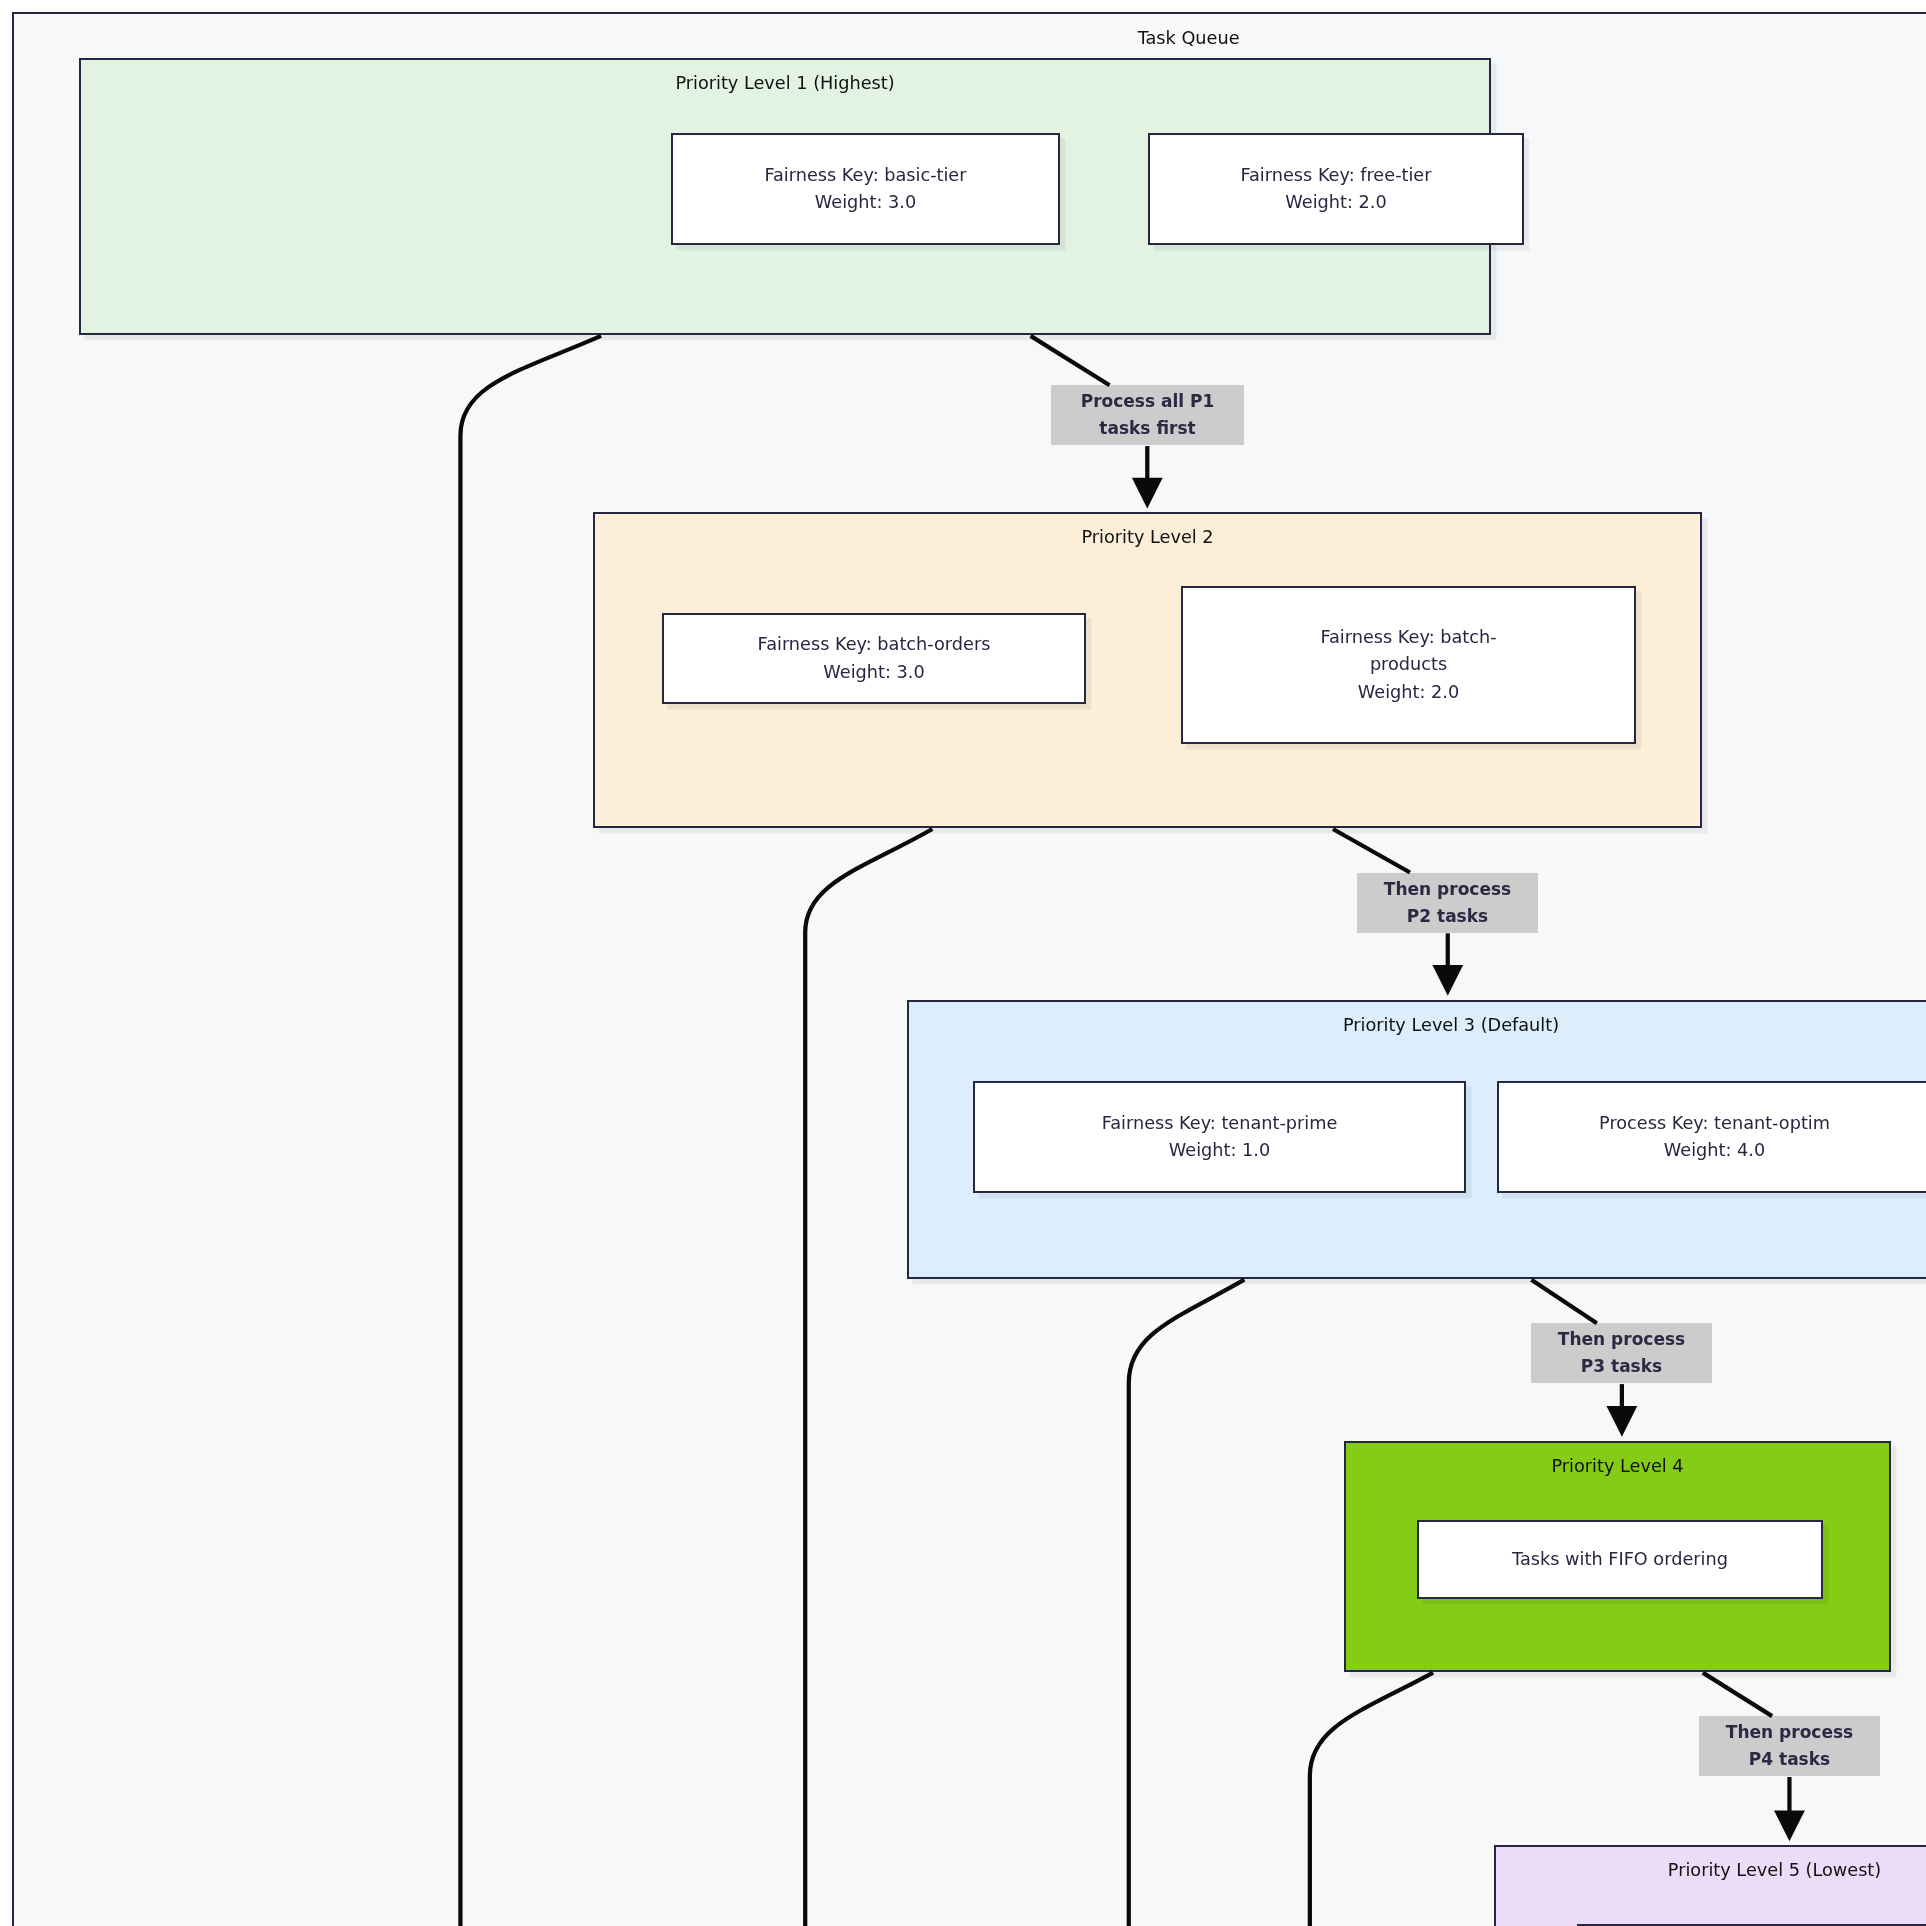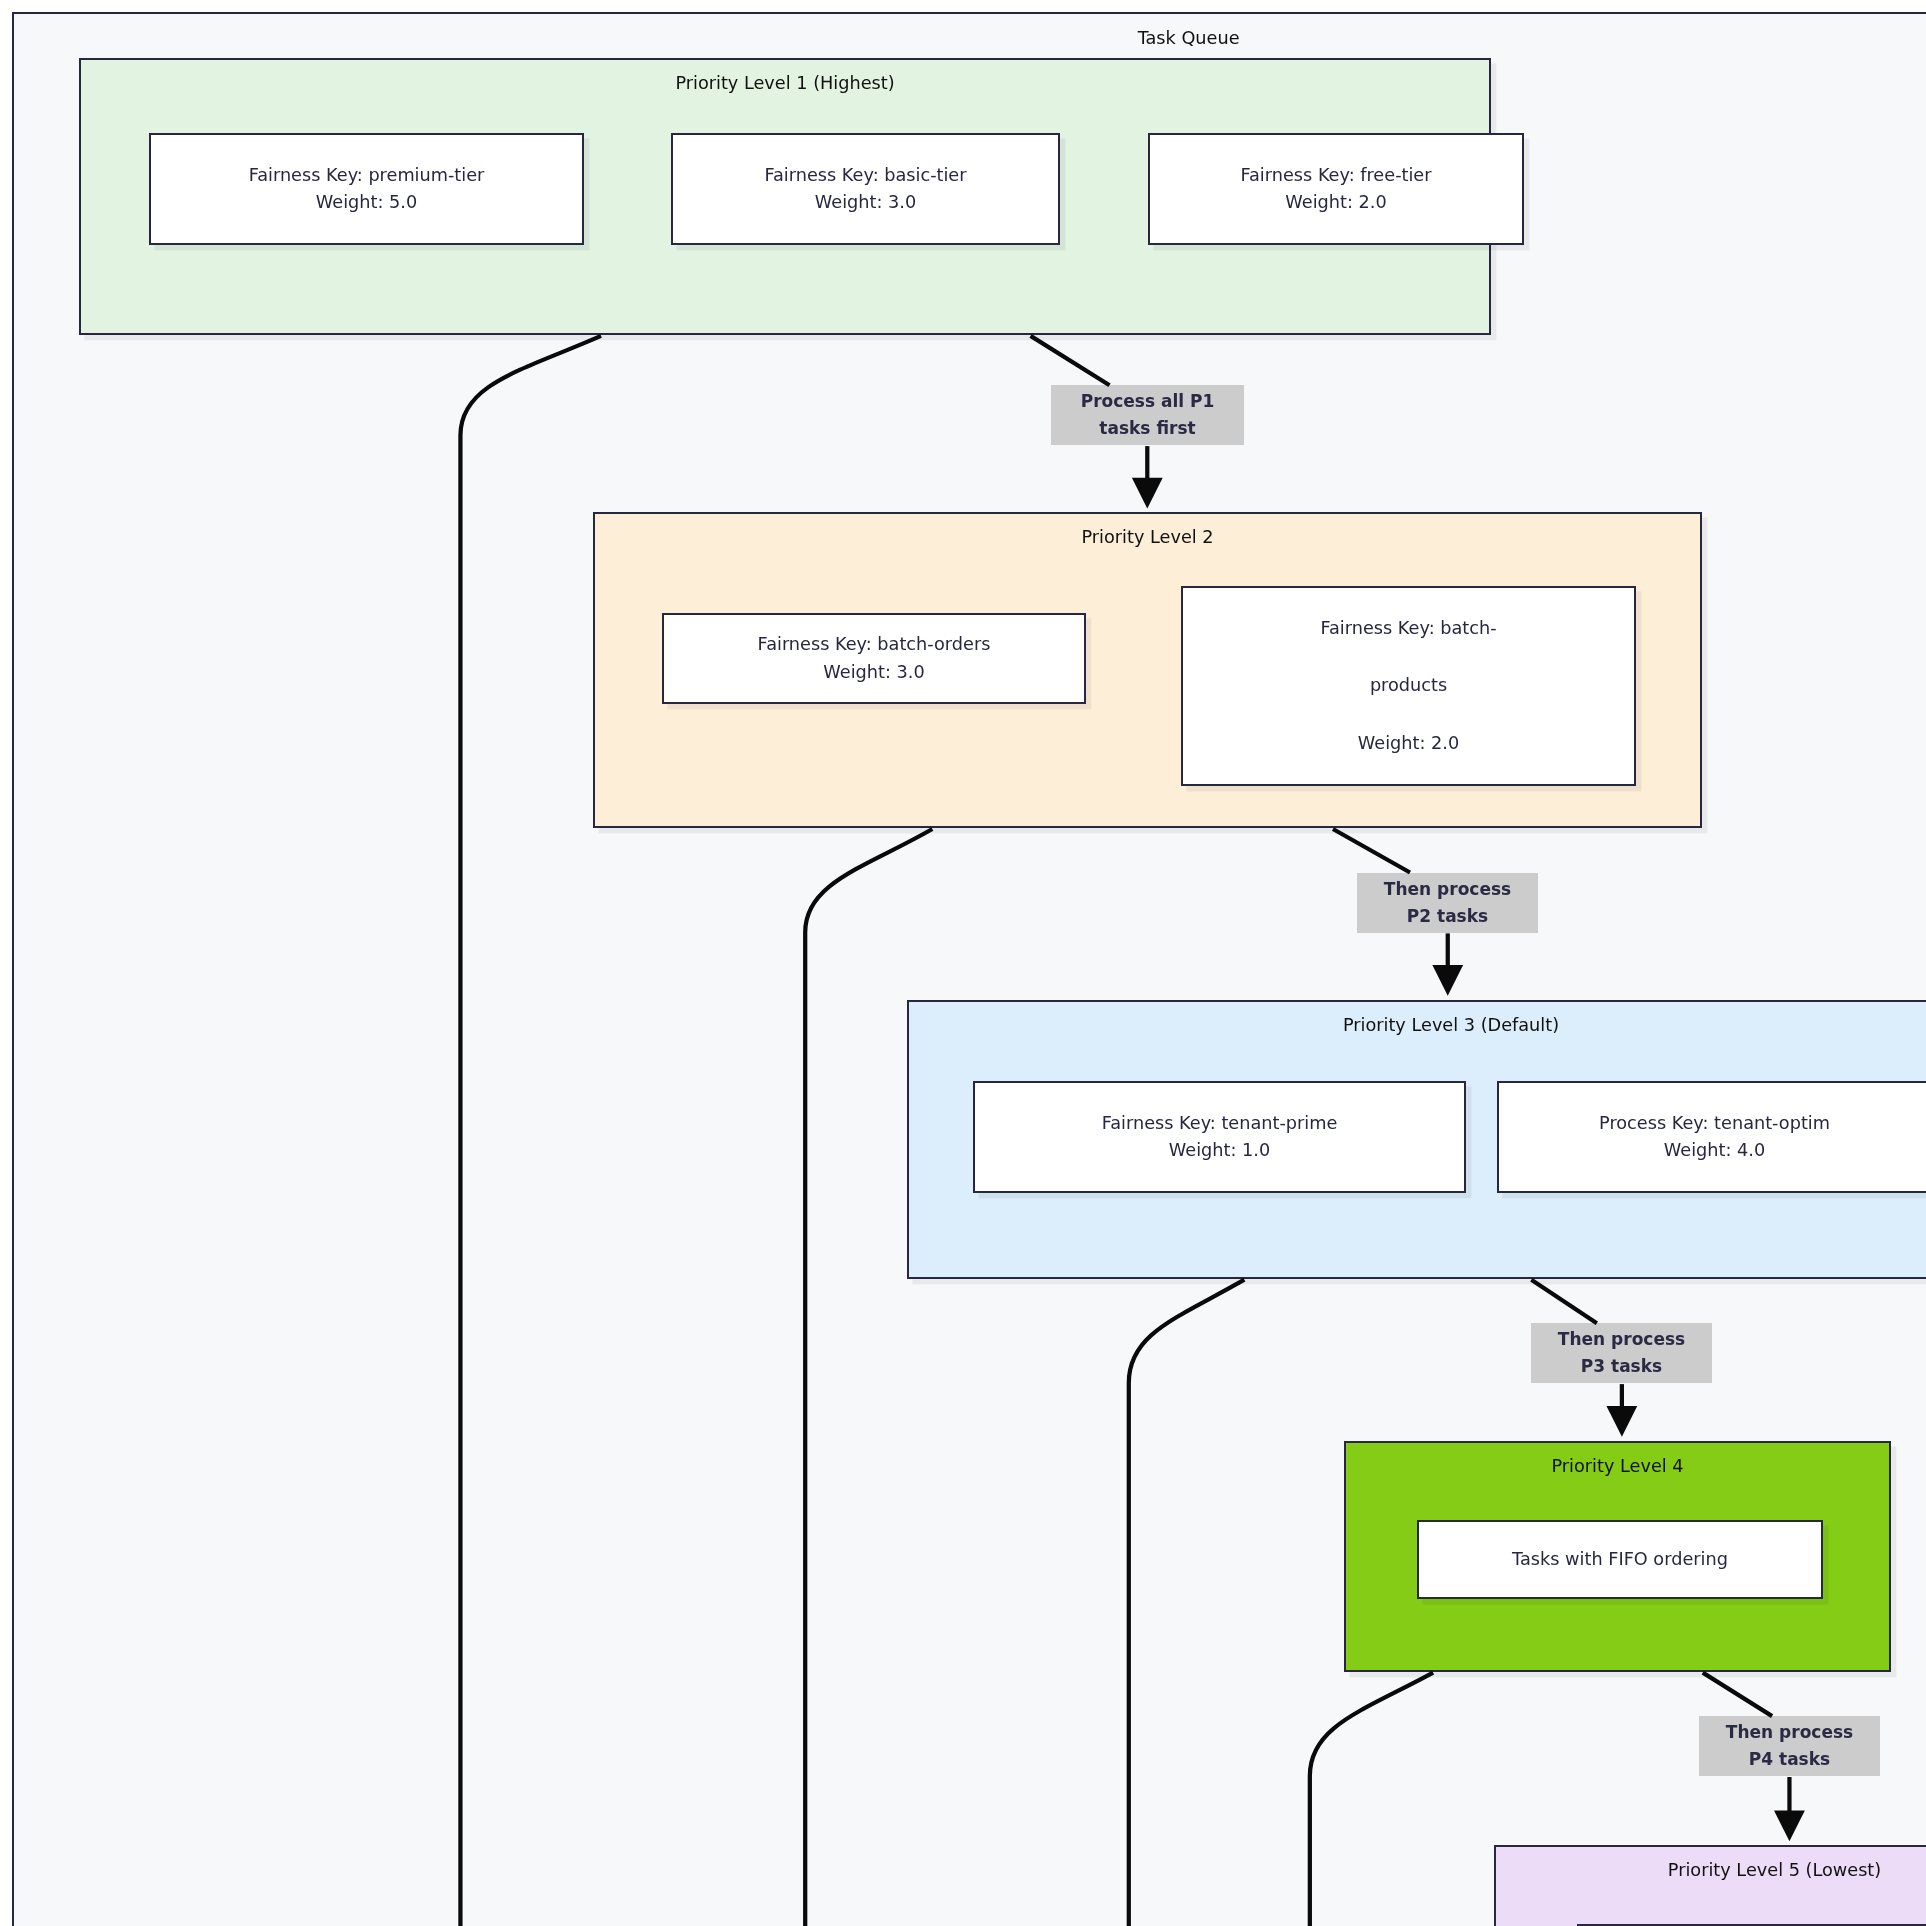--- a/index.html
+++ b/index.html
@@ -80,45 +80,41 @@
 <div id="canvas">
 
   <div class="cluster" id="root-cluster" style="left:11.6px;top:11.6px;width:2354px;height:2049px;">
     <div class="cluster-title">Task Queue</div>
   </div>
 
   <div class="cluster" id="p1-cluster" style="left:79px;top:58px;width:1412px;height:277px;">
     <div class="cluster-title">Priority Level 1 (Highest)</div>
   </div>
 
-  <div class="node" style="left:149px;top:133px;width:435px;height:112px;">
-    <span class="ln">Fairness Key: premium-tier</span>
-    <span class="ln">Weight: 5.0</span>
-  </div>
 
   <div class="node" style="left:671px;top:133px;width:389px;height:112px;">
     <span class="ln">Fairness Key: basic-tier</span>
     <span class="ln">Weight: 3.0</span>
   </div>
 
   <div class="node" style="left:1148px;top:133px;width:376px;height:112px;">
     <span class="ln">Fairness Key: free-tier</span>
     <span class="ln">Weight: 2.0</span>
   </div>
 
   <div class="cluster" id="p2-cluster" style="left:593px;top:512px;width:1109px;height:316px;">
     <div class="cluster-title">Priority Level 2</div>
   </div>
 
   <div class="node" style="left:662px;top:613px;width:424px;height:91px;">
     <span class="ln">Fairness Key: batch-orders</span>
     <span class="ln">Weight: 3.0</span>
   </div>
 
-  <div class="node" style="left:1181px;top:586px;width:455px;height:200px;gap:30px;">
+  <div class="node" style="left:1181px;top:586px;width:455px;height:158px;">
     <span class="ln">Fairness Key: batch-</span>
     <span class="ln">products</span>
     <span class="ln">Weight: 2.0</span>
   </div>
 
   <div class="cluster" id="p3-cluster" style="left:907px;top:1000px;width:1088px;height:279px;">
     <div class="cluster-title">Priority Level 3 (Default)</div>
   </div>
 
   <div class="node" style="left:973px;top:1081px;width:493px;height:112px;">

